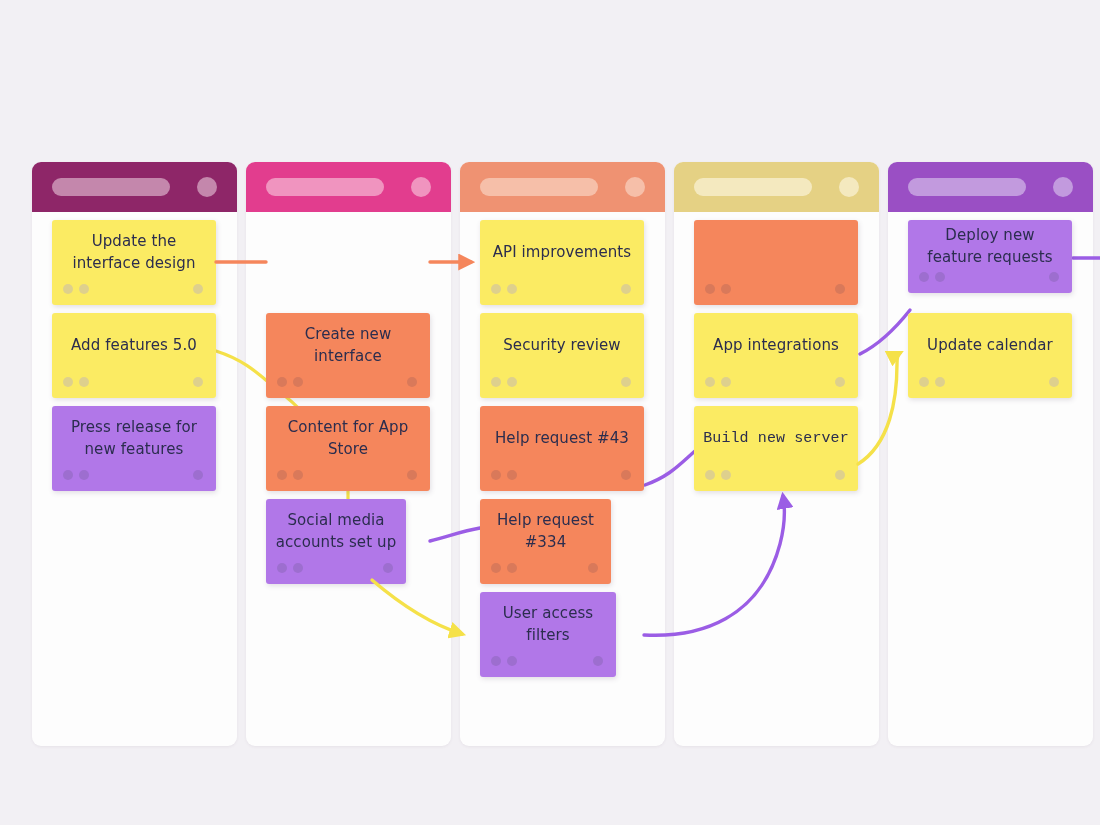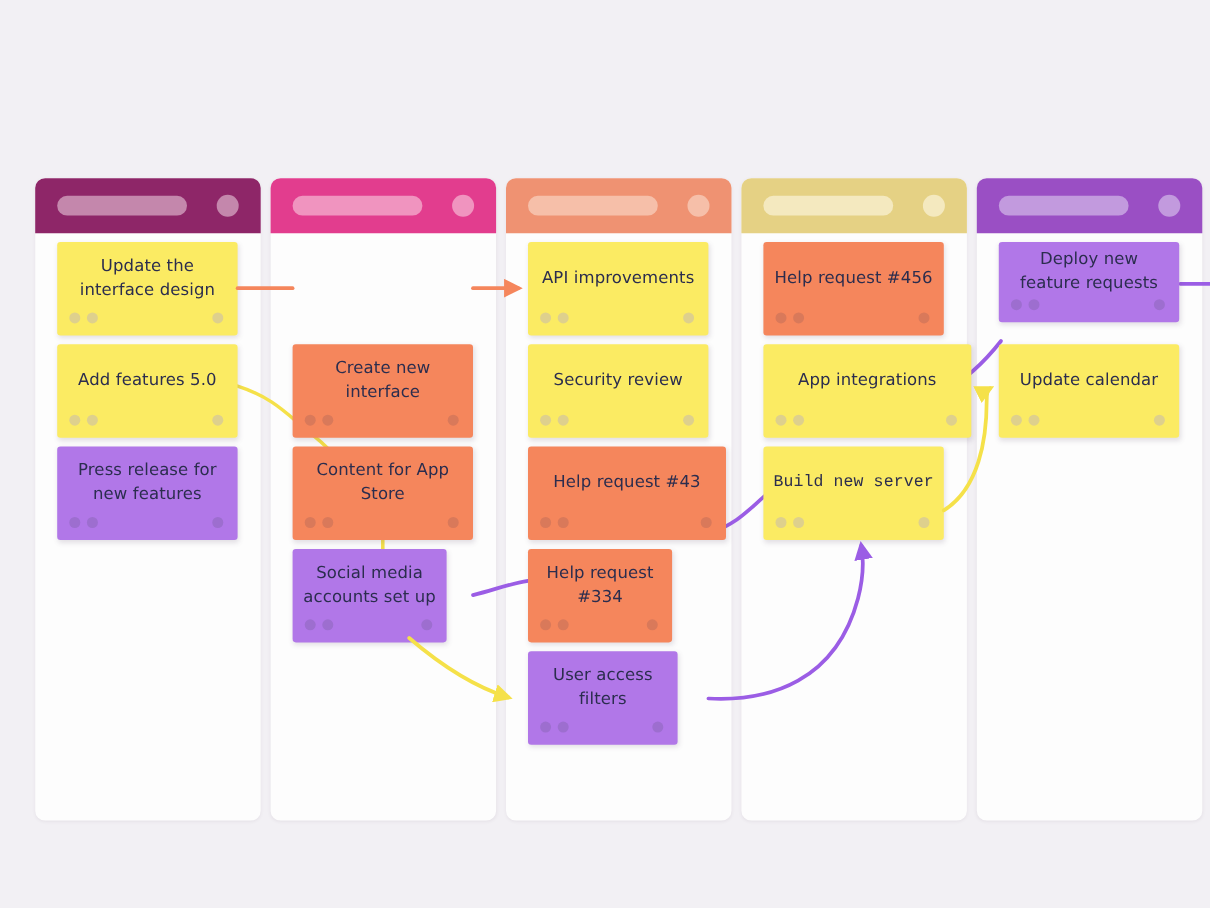--- a/index.html
+++ b/index.html
@@ -243,21 +243,21 @@
 
   <div class="card c-yellow" style="left:480px; top:269px; width:164px; height:85px;">
     <div class="card-text">Security review</div>
     <div class="card-dots">
       <span class="dot d1"></span>
       <span class="dot d2"></span>
       <span class="dot d3"></span>
     </div>
   </div>
 
-  <div class="card c-orange" style="left:480px; top:362px; width:180px; height:85px;">
+  <div class="card c-orange" style="left:480px; top:362px; width:164px; height:85px;">
     <div class="card-text">Help request #43</div>
     <div class="card-dots">
       <span class="dot d1"></span>
       <span class="dot d2"></span>
       <span class="dot d3"></span>
     </div>
   </div>
 
   <div class="card c-orange" style="left:480px; top:455px; width:131px; height:85px;">
     <div class="card-text">Help request #334</div>
@@ -271,29 +271,28 @@
   <div class="card c-purple" style="left:480px; top:548px; width:136px; height:85px;">
     <div class="card-text">User access filters</div>
     <div class="card-dots">
       <span class="dot d1"></span>
       <span class="dot d2"></span>
       <span class="dot d3"></span>
     </div>
   </div>
 
   <div class="card c-orange" style="left:694px; top:176px; width:164px; height:85px;">
-    <div class="card-text">Help request #456</div>
-    <div class="card-dots">
-      <span class="dot d1"></span>
-      <span class="dot d2"></span>
-      <span class="dot d3"></span>
-    </div>
-  </div>
-
-  <div class="card c-yellow" style="left:694px; top:269px; width:189px; height:85px;">
+    <div class="card-dots">
+      <span class="dot d1"></span>
+      <span class="dot d2"></span>
+      <span class="dot d3"></span>
+    </div>
+  </div>
+
+  <div class="card c-yellow" style="left:694px; top:269px; width:164px; height:85px;">
     <div class="card-text">App integrations</div>
     <div class="card-dots">
       <span class="dot d1"></span>
       <span class="dot d2"></span>
       <span class="dot d3"></span>
     </div>
   </div>
 
   <div class="card c-yellow" style="left:694px; top:362px; width:164px; height:85px;font-family:Liberation Mono, monospace;">
     <div class="card-text">Build new server</div>

